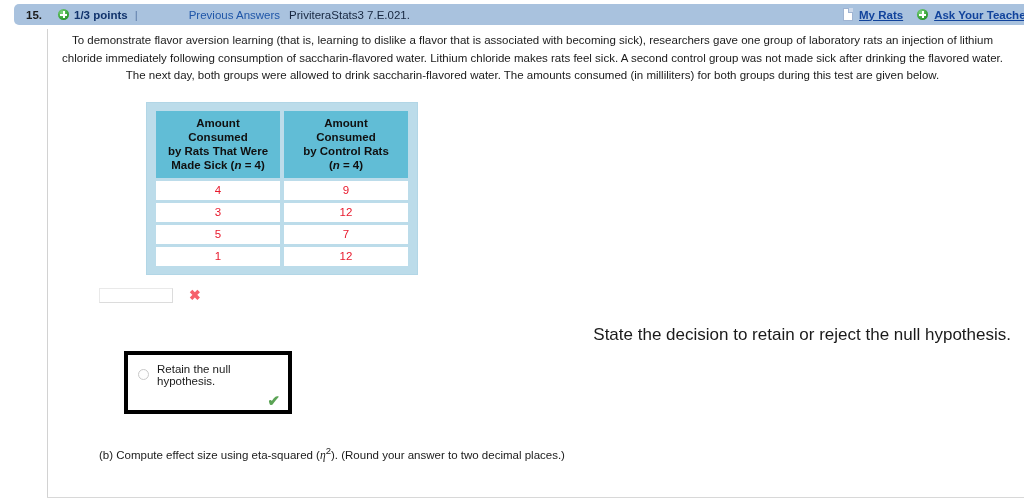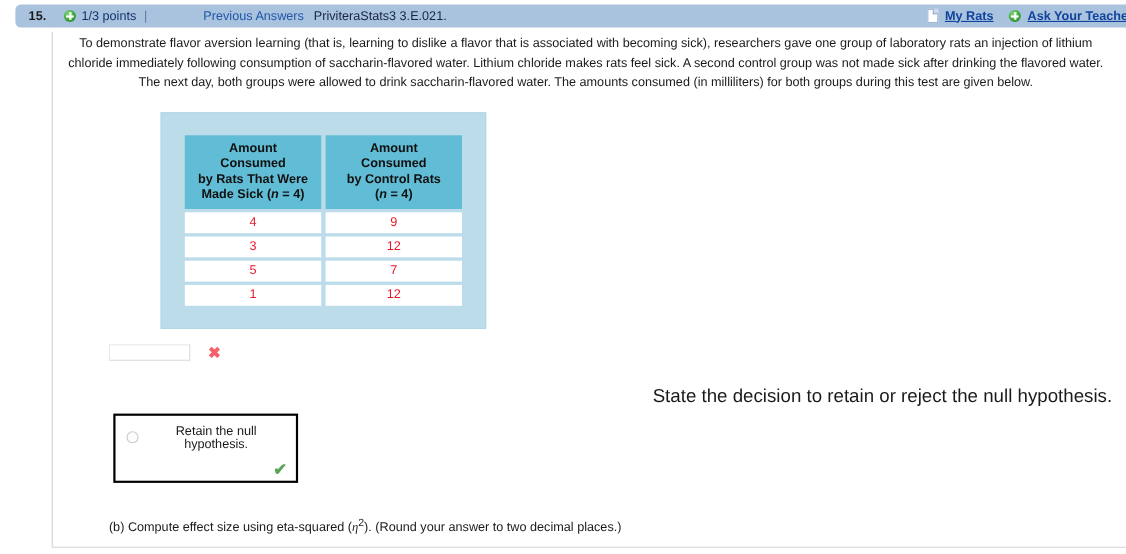--- a/index.html
+++ b/index.html
@@ -56,21 +56,21 @@
   .plus-icon::before,
   .plus-icon::after {
     content: "";
     position: absolute;
     background: #ffffff;
   }
   .plus-icon::before { left: 2px; top: 4.5px; width: 7px; height: 2px; }
   .plus-icon::after  { left: 4.5px; top: 2px; width: 2px; height: 7px; }
 
   .points {
-    font-weight: normal;
+    font-weight: bold;
     color: #11336c;
     margin-left: 5px;
   }
   .sep {
     color: #5a7aa8;
     margin: 0 7px;
   }
   .prev-answers {
     color: #1f56a8;
     text-decoration: none;
@@ -150,21 +150,21 @@
     width: 947px;
     text-align: center;
   }
 
   
   .table-wrap {
     margin-top: 17px;
     margin-left: 87px;
     display: inline-block;
     background: #bcdcea;
-    padding: 17px;
+    padding: 5px;
     border: 1px solid #b2d6e6;
   }
   table.data {
     border-collapse: separate;
     border-spacing: 4px 3px;
     margin: 0;
   }
   table.data th {
     background: #61bdd6;
     color: #101010;
@@ -217,28 +217,27 @@
 
   .decision-label {
     margin-top: 22px;
     margin-left: 40px;
     font-size: 17px;
     color: #1a1a1a;
     text-align: right;
   }
   .radio-box {
     margin-top: 6px;
-    margin-left: 44px;
+    margin-left: 65px;
     width: 168px;
-    border: 2px solid #000000;
+    border: 4px solid #000000;
     background: #ffffff;
     padding: 8px 10px 6px 10px;
     position: relative;
     height: 63px;
-    text-align: center;
   }
   .radio-row {
     display: flex;
     align-items: center;
     font-size: 11.5px;
     color: #1a1a1a;
     margin-bottom: 12px;
   }
   .radio {
     width: 11px;
@@ -270,21 +269,21 @@
 <body>
 
 <div id="page">
 
   <div class="qheader">
     <span class="qnum">15.</span>
     <span class="plus-icon"></span>
     <span class="points">1/3 points</span>
     <span class="sep">|</span>
     <a class="prev-answers" href="#">Previous Answers</a>
-    <span class="qcode">PriviteraStats3 3.E.021.</span>
+    <span class="qcode">PriviteraStats3 7.E.021.</span>
 
     <span class="hright">
       <span class="note-icon"></span>
       <a class="my-notes" href="#">My Rats</a>
       <span class="plus-icon"></span>
       <a class="ask-teacher" href="#">Ask Your Teacher</a>
     </span>
   </div>
 
   <div class="vrule"></div>

